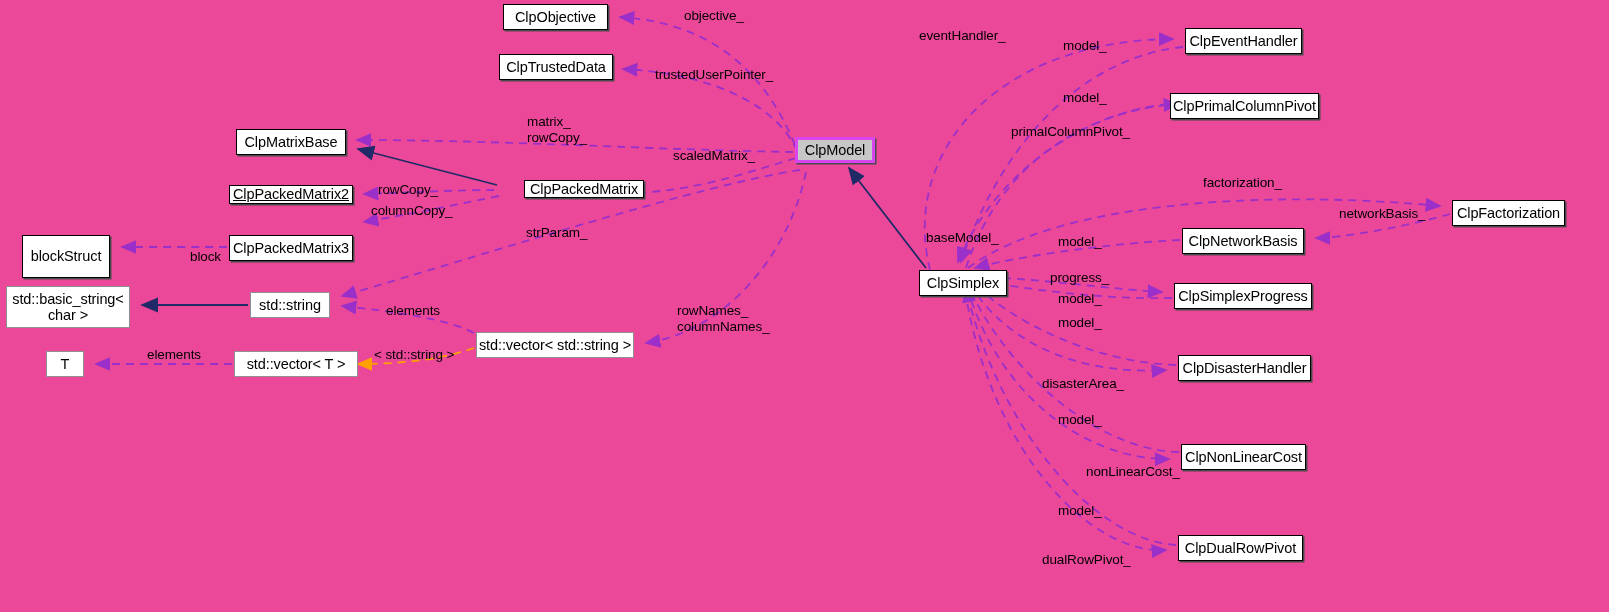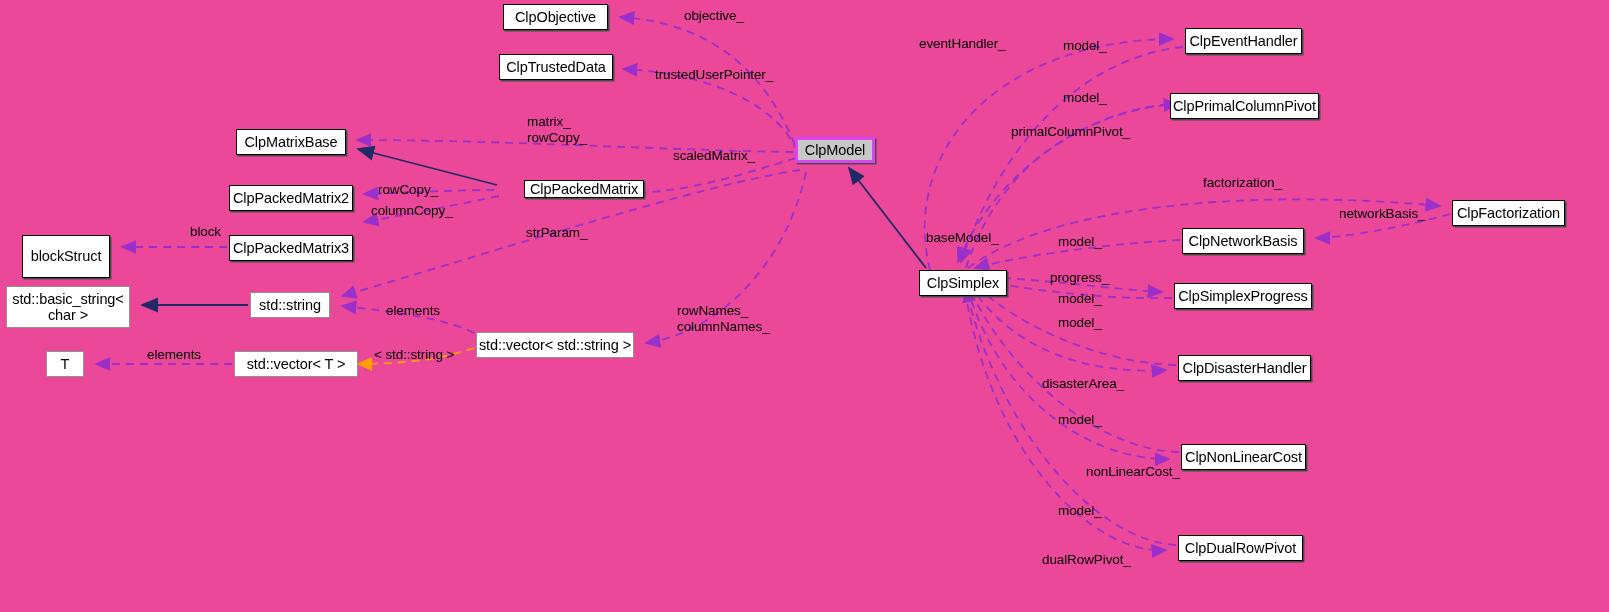--- a/index.html
+++ b/index.html
@@ -118,21 +118,21 @@
       <path d="M248,305 L142,305"></path>
       <path d="M926,268 L849,168"></path>
     </g>
   </svg>
 
   <div id="nodes">
       <div class="node strong" style="left: 503px; top: 4px; width: 105px; height: 26px;">ClpObjective</div>
       <div class="node strong" style="left: 499px; top: 54px; width: 114px; height: 26px;">ClpTrustedData</div>
       <div class="node strong" style="left: 236px; top: 129px; width: 110px; height: 26px;">ClpMatrixBase</div>
       <div class="node strong" style="left: 508px; top: 180px; width: 120px; height: 18px; margin-left: 16px;">ClpPackedMatrix</div>
-      <div class="node strong" style="left: 229px; top: 185px; width: 124px; height: 26px;">ClpPackedMatrix2</div>
+      <div class="node strong" style="left: 229px; top: 185px; width: 124px; height: 19px; text-decoration: underline;">ClpPackedMatrix2</div>
       <div class="node strong" style="left: 229px; top: 235px; width: 124px; height: 26px;">ClpPackedMatrix3</div>
       <div class="node strong" style="left: 22px; top: 235px; width: 88px; height: 43px;">blockStruct</div>
       <div class="node light" style="left: 6px; top: 286px; width: 124px; height: 42px;">std::basic_string&lt;
 char &gt;</div>
       <div class="node light" style="left: 250px; top: 292px; width: 80px; height: 26px;">std::string</div>
       <div class="node light" style="left: 46px; top: 351px; width: 38px; height: 26px;">T</div>
       <div class="node light" style="left: 234px; top: 351px; width: 124px; height: 26px;">std::vector&lt; T &gt;</div>
       <div class="node light" style="left: 476px; top: 332px; width: 158px; height: 26px;">std::vector&lt; std::string &gt;</div>
       <div class="node focus" style="left: 795px; top: 137px; width: 80px; height: 26px;">ClpModel</div>
       <div class="node strong" style="left: 919px; top: 270px; width: 88px; height: 26px;">ClpSimplex</div>
@@ -146,29 +146,29 @@
       <div class="node strong" style="left: 1178px; top: 535px; width: 125px; height: 26px;">ClpDualRowPivot</div>
     </div>
   <div id="labels">
       <div class="edge-label" style="left: 684px; top: 8px;">objective_</div>
       <div class="edge-label" style="left: 655px; top: 67px;">trustedUserPointer_</div>
       <div class="edge-label" style="left: 527px; top: 114px;">matrix_
 rowCopy_</div>
       <div class="edge-label" style="left: 673px; top: 148px;">scaledMatrix_</div>
       <div class="edge-label" style="left: 378px; top: 182px;">rowCopy_</div>
       <div class="edge-label" style="left: 371px; top: 203px;">columnCopy_</div>
-      <div class="edge-label" style="left: 154px; top: 224px; padding-left: 36px;">block</div>
+      <div class="edge-label" style="left: 154px; top: 249px; padding-left: 36px;">block</div>
       <div class="edge-label" style="left: 526px; top: 225px;">strParam_</div>
       <div class="edge-label" style="left: 386px; top: 303px;">elements</div>
       <div class="edge-label" style="left: 147px; top: 347px;">elements</div>
       <div class="edge-label" style="left: 374px; top: 347px;">&lt; std::string &gt;</div>
       <div class="edge-label" style="left: 677px; top: 303px;">rowNames_
 columnNames_</div>
       <div class="edge-label" style="left: 926px; top: 230px;">baseModel_</div>
-      <div class="edge-label" style="left: 919px; top: 36px;">eventHandler_</div>
+      <div class="edge-label" style="left: 919px; top: 28px;">eventHandler_</div>
       <div class="edge-label" style="left: 1063px; top: 38px;">model_</div>
       <div class="edge-label" style="left: 1063px; top: 90px;">model_</div>
       <div class="edge-label" style="left: 1011px; top: 124px;">primalColumnPivot_</div>
       <div class="edge-label" style="left: 1203px; top: 175px; text-align: right;">factorization_</div>
       <div class="edge-label" style="left: 1339px; top: 206px;">networkBasis_</div>
       <div class="edge-label" style="left: 1058px; top: 234px;">model_</div>
       <div class="edge-label" style="left: 1050px; top: 270px;">progress_</div>
       <div class="edge-label" style="left: 1058px; top: 291px;">model_</div>
       <div class="edge-label" style="left: 1058px; top: 315px;">model_</div>
       <div class="edge-label" style="left: 1042px; top: 376px;">disasterArea_</div>

